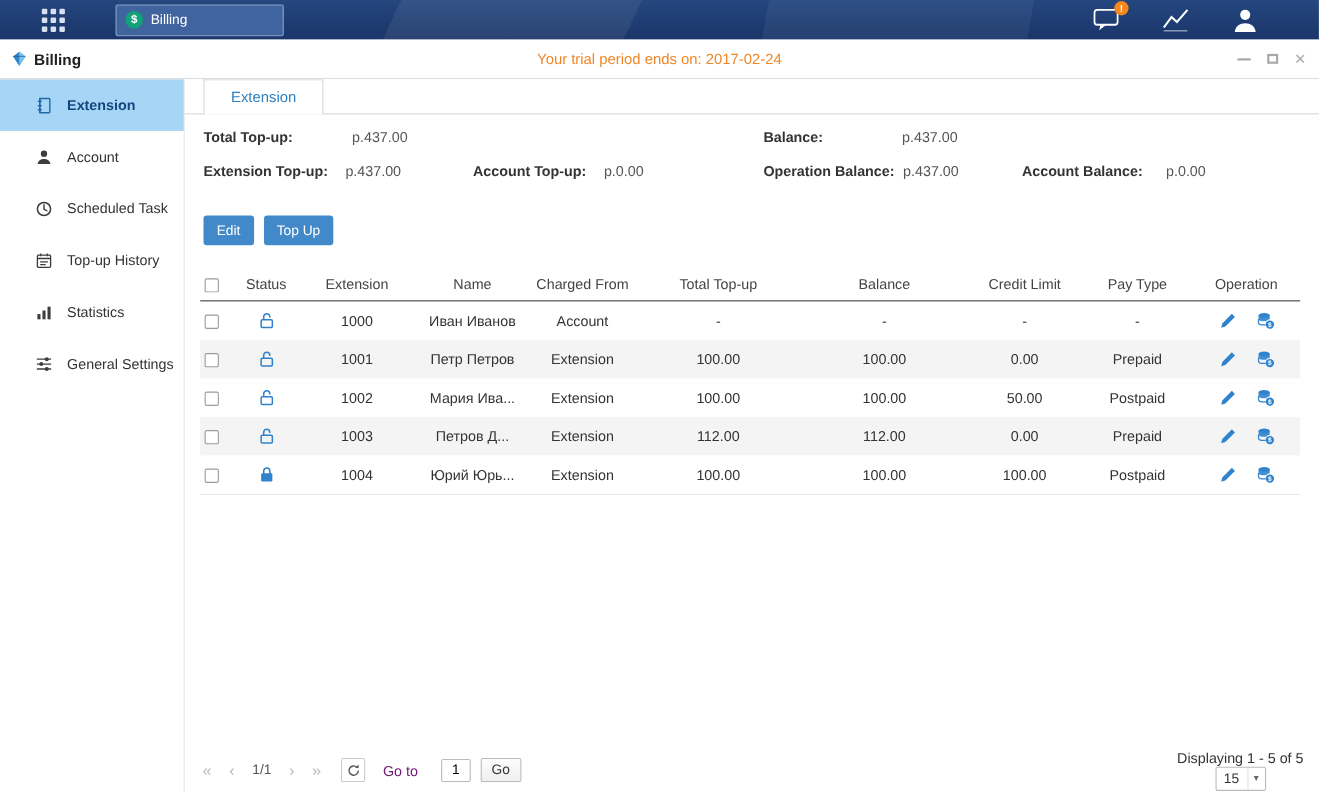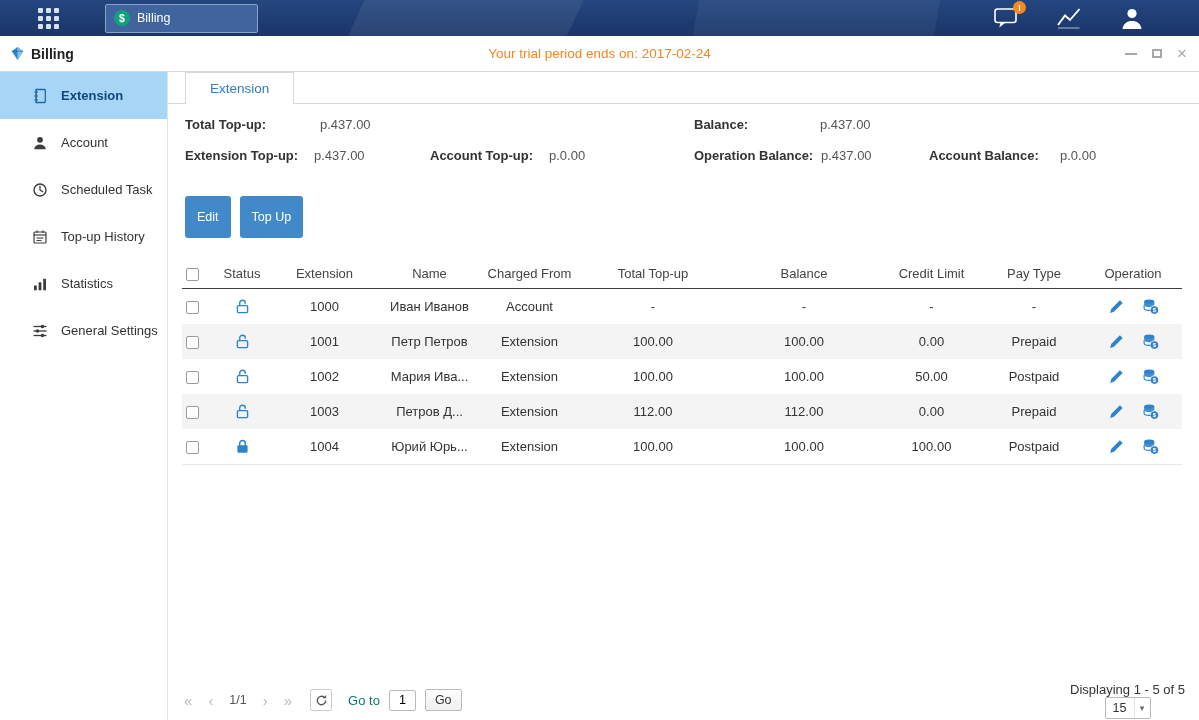--- a/index.html
+++ b/index.html
@@ -49,21 +49,21 @@
   .main { flex:1; position:relative; overflow:hidden; background:#fff; }
   .tabstrip { height:32px; border-bottom:1px solid #d8d8d8; padding-left:17px; display:flex; align-items:flex-end; }
   .tab { height:32px; border:1px solid #d8d8d8; border-bottom:none; background:#fff; padding:0 24px;
     display:flex; align-items:center; font-size:13.5px; color:#2e7fc1; margin-bottom:-1px; position:relative; z-index:2; cursor:pointer; }
 
   .summary { position:relative; height:72px; font-size:13px; }
   .summary .lbl { position:absolute; font-weight:bold; color:#333; white-space:nowrap; }
   .summary .val { position:absolute; color:#555; white-space:nowrap; }
 
   .actions { margin:20px 0 0 17px; display:flex; gap:9px; }
-  .btn { height:42px; padding:0 12px; background:#4289ca; color:#fff; border:none; border-radius:3px;
+  .btn { height:27px; padding:0 12px; background:#4289ca; color:#fff; border:none; border-radius:3px;
     font-size:12.5px; cursor:pointer; }
 
   
   .table { margin:21px 0 0 14px; width:1000px; font-size:13px; color:#333; border-bottom:1px solid #e8e8e8; }
   .thead { display:flex; height:30px; align-items:center; border-bottom:1px solid #404040; color:#444; }
   .trow { display:flex; height:35px; align-items:center; }
   .trow.alt { background:#f4f4f4; }
   .cell { text-align:center; overflow:hidden; white-space:nowrap; }
   .c0 { width:30px; text-align:left; padding-left:4px; }
   .c1 { width:60px; } .c2 { width:105px; } .c3 { width:105px; } .c4 { width:95px; }
@@ -75,21 +75,21 @@
   .c9.op .icon { cursor:pointer; }
 
   
   .pagination { position:absolute; left:16px; right:14px; bottom:8px; height:24px; display:flex; align-items:center;
     font-size:13px; color:#555; }
   .pg-btn { color:#b9b9b9; font-size:15px; margin-right:16px; user-select:none; cursor:default; }
   .pg-text { color:#555; font-size:12.5px; margin-right:16px; }
   .pg-refresh { width:22px; height:22px; border:1px solid #ccc; border-radius:2px; background:#fff;
     display:flex; align-items:center; justify-content:center; margin:0 16px 0 2px; cursor:pointer; }
   .pg-refresh svg { width:13px; height:13px; }
-  .pg-goto-label { margin-right:9px; color:#0f766e; }
+  .pg-goto-label { margin-right:21px; color:#701a75; }
   .pg-input { width:27px; height:21px; border:1px solid #bbb; border-radius:2px; text-align:center;
     font-size:12.5px; margin-right:9px; font-family:inherit; }
   .pg-go { height:22px; padding:0 9px; border:1px solid #bbb; border-radius:2px;
     background:linear-gradient(#fdfdfd,#efefef); font-size:12.5px; color:#333; cursor:pointer; font-family:inherit; }
   .pg-right { margin-left:auto; display:flex; align-items:center; color:#333;flex-direction:column; }
   .pg-select { width:46px; height:22px; border:1px solid #bbb; border-radius:2px; background:#fff;
     display:flex; align-items:center; cursor:pointer; }
   .pg-select .num { flex:1; padding-left:7px; font-size:12.5px; }
   .pg-select .arrow { width:16px; height:100%; display:flex; align-items:center; justify-content:center;
     color:#666; font-size:9px; border-left:1px solid #e2e2e2; }

